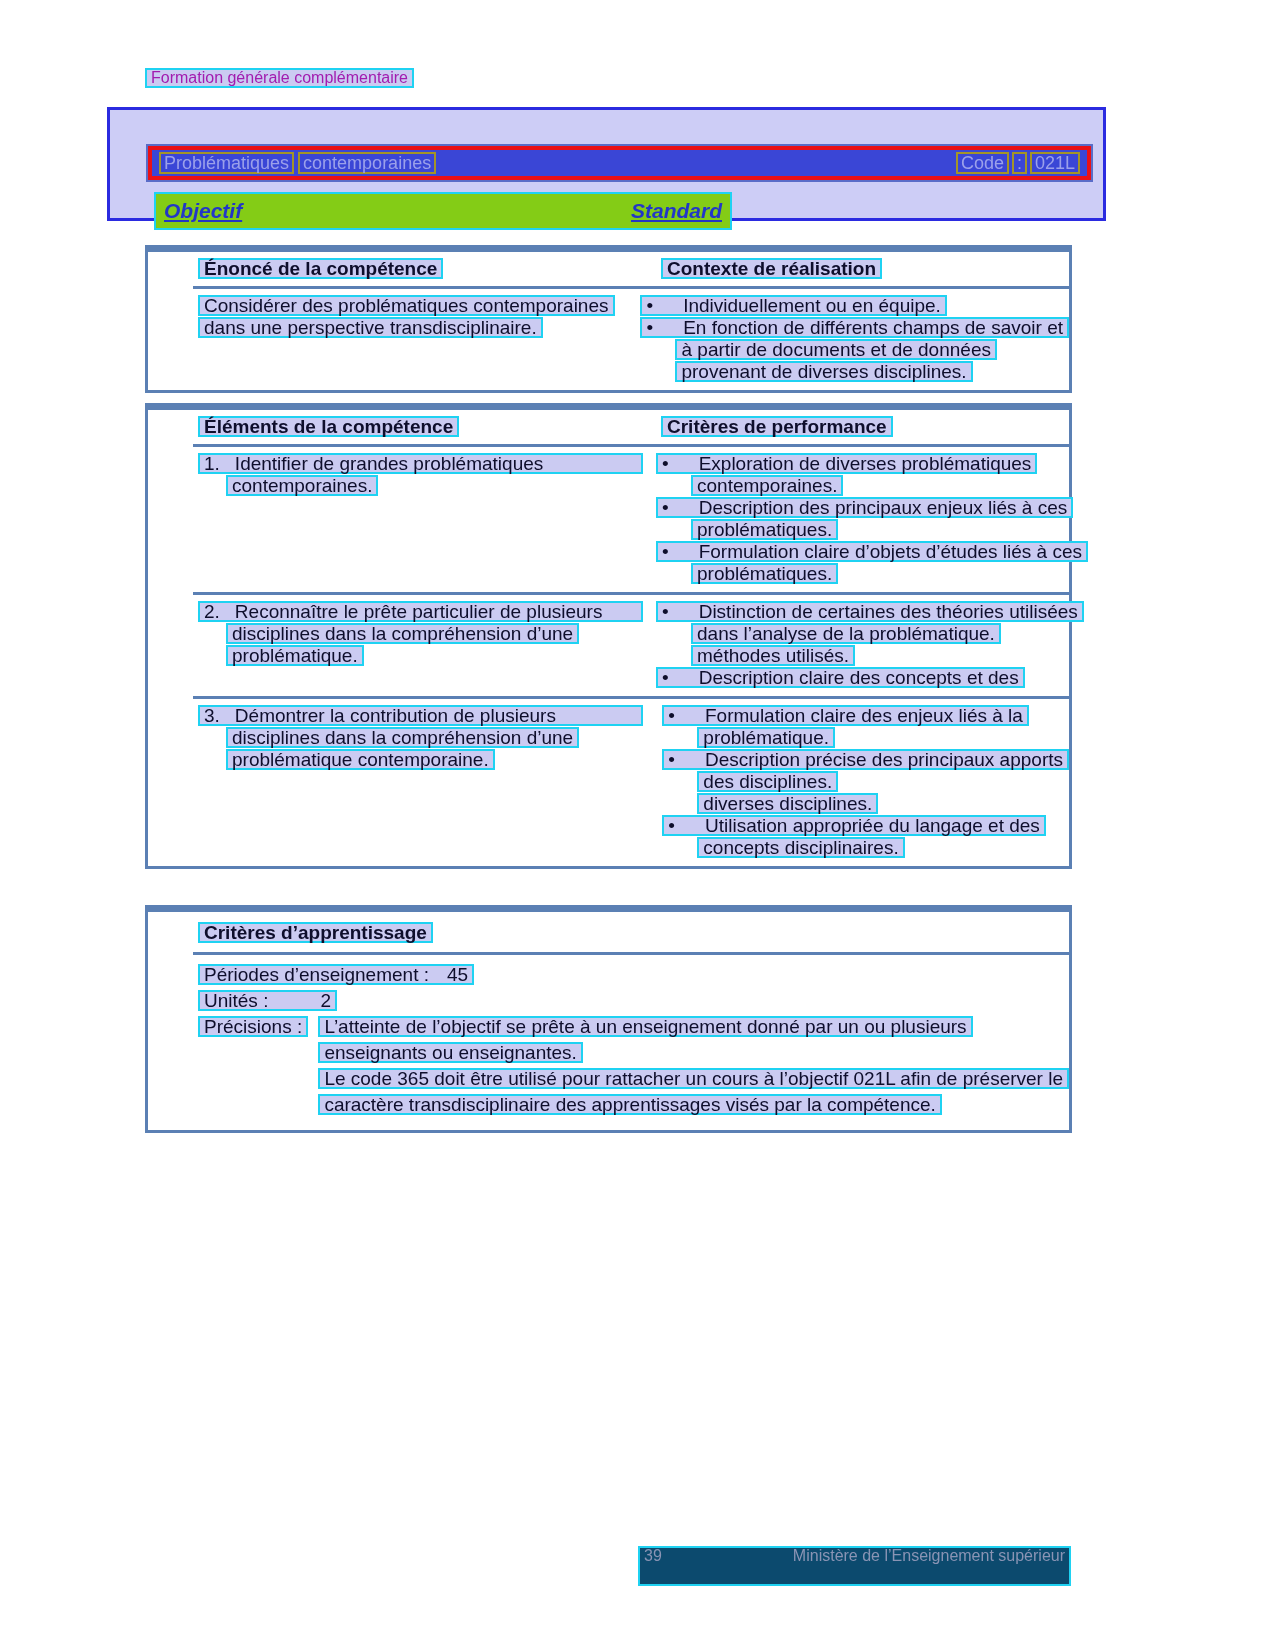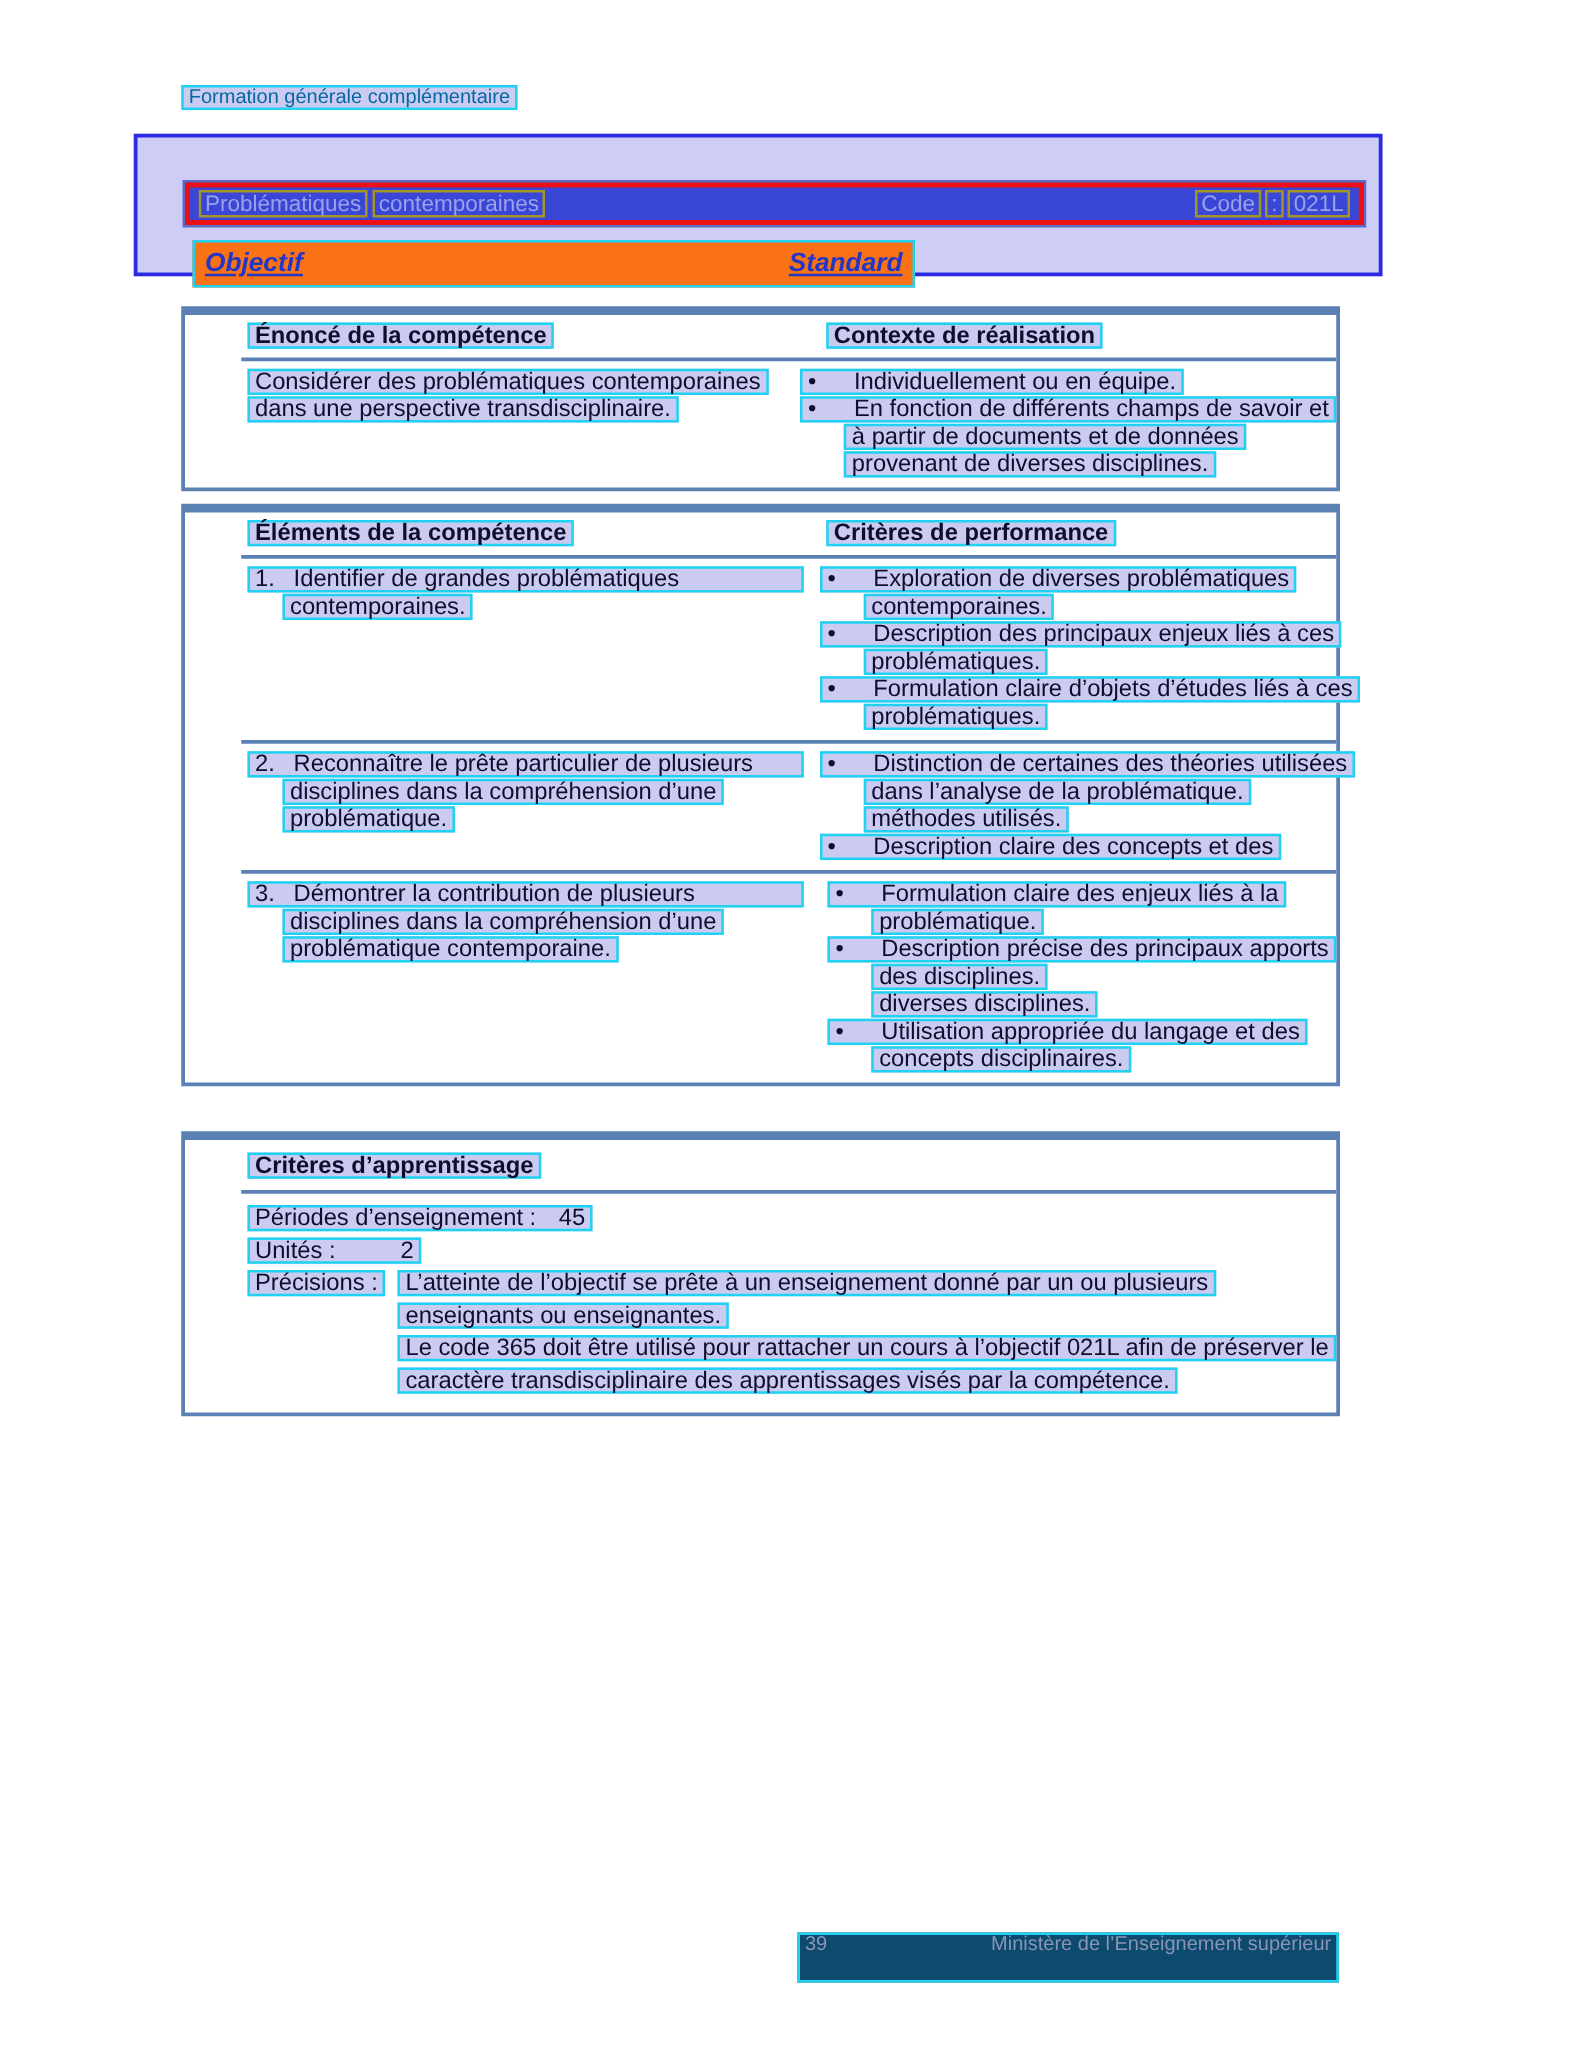--- a/index.html
+++ b/index.html
@@ -13,21 +13,21 @@
   
   .hl{
     display:inline-block;background:#cbcbf2;border:2px solid #1fd2f2;
     padding:0 4px;line-height:17px;font-size:19px;white-space:nowrap;
     vertical-align:top;
   }
   .line{margin-bottom:1px;white-space:nowrap;}
 
   
   .top-label{position:absolute;left:145px;top:68px;}
-  .top-label .hl{color:#0369a1;font-size:16px;line-height:16px;}
+  .top-label .hl{color:#a21caf;font-size:16px;line-height:16px;}
 
   
   .bigbox{
     position:absolute;left:107px;top:107px;width:993px;height:108px;
     background:#cdcdf6;border:3px solid #2b2be0;
   }
   .titlebar{
     position:absolute;left:36px;top:34px;width:947px;height:38px;
     background:#5a6cc8;
   }
@@ -36,21 +36,21 @@
     display:flex;align-items:center;padding:0 7px;box-sizing:border-box;
   }
   .word{
     display:inline-block;border:2px solid #a39428;color:#9ba0ea;
     font-size:18px;line-height:18px;padding:0 3px;white-space:nowrap;
   }
   .title-words{display:flex;gap:4px;}
   .code-words{margin-left:auto;display:flex;gap:3px;}
   .subtitle-row{
     position:absolute;left:44px;bottom:-12px;width:578px;height:28px;
-    background:#f97316;border:2px solid #1fd2f2;box-sizing:border-box;
+    background:#84cc16;border:2px solid #1fd2f2;box-sizing:border-box;
     display:flex;justify-content:space-between;align-items:center;padding:17px 8px;
   }
   .subtitle-row span{
     font-size:21px;font-weight:bold;font-style:italic;color:#2236c8;
     text-decoration:underline;line-height:20px;
   }
 
   
   .doc-table{
     position:absolute;left:145px;width:927px;box-sizing:border-box;

